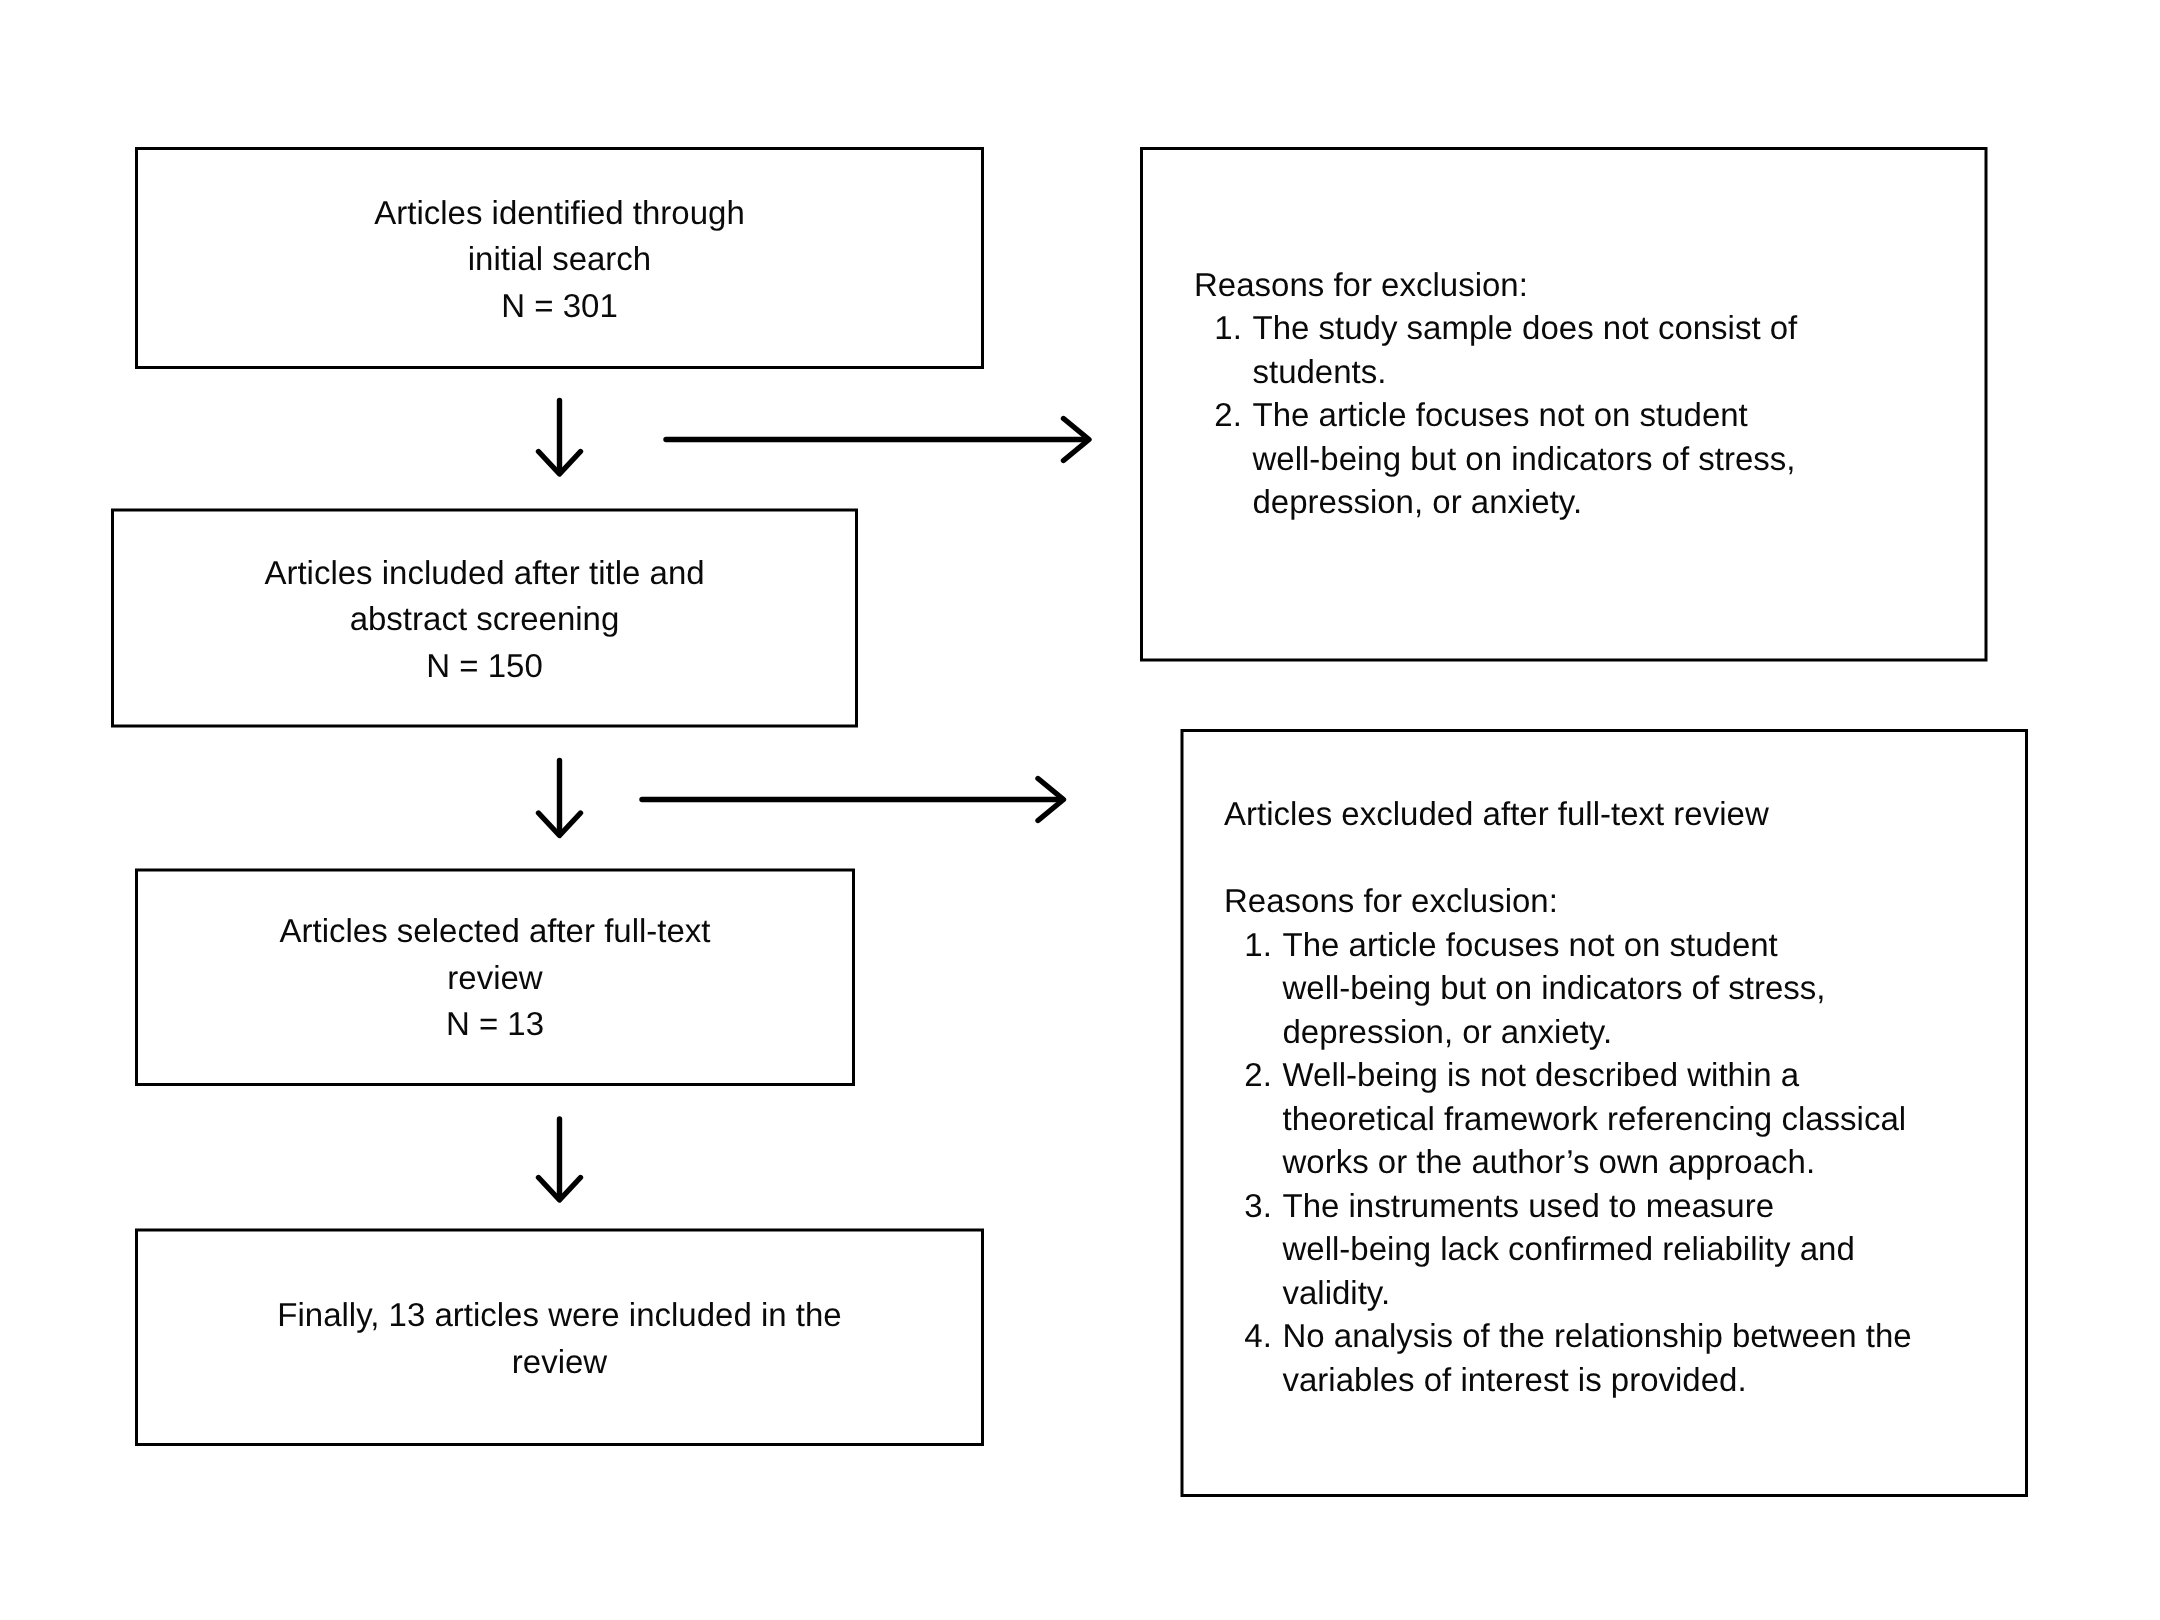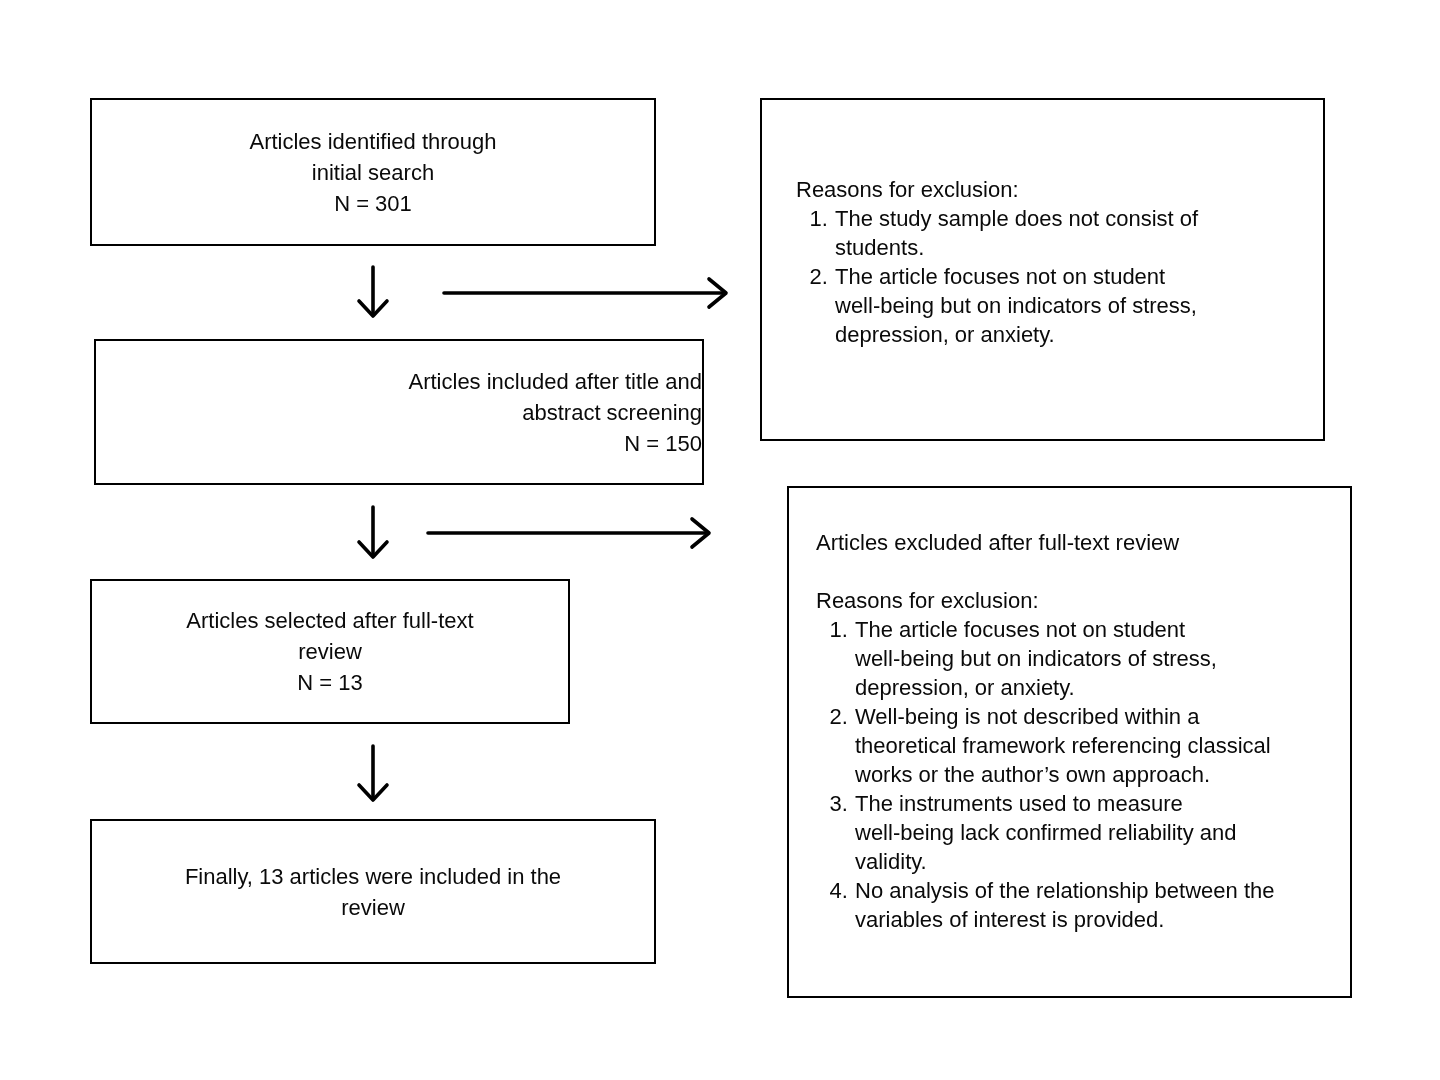--- a/index.html
+++ b/index.html
@@ -54,21 +54,21 @@
   .rbox ol.reasons {
     margin: 0;
     padding-left: 38px;
   }
   .rbox ol.reasons li {
     white-space: pre-line;
     padding-left: 1px;
   }
   
   #lbox-0 { left: 90px;  top: 98px;  width: 566px; height: 148px; }
-  #lbox-1 { left: 94px;  top: 339px; width: 610px; height: 146px; text-align: right; }
+  #lbox-1 { left: 74px;  top: 339px; width: 498px; height: 146px; }
   #lbox-2 { left: 90px;  top: 579px; width: 480px; height: 145px; }
   #lbox-3 { left: 90px;  top: 819px; width: 566px; height: 145px; }
   #rbox-0 { left: 760px; top: 98px;  width: 565px; height: 343px; }
   #rbox-1 { left: 760px; top: 486px; width: 565px; height: 512px; }
 </style>
 </head>
 <body>
 
 <div class="canvas">
 

